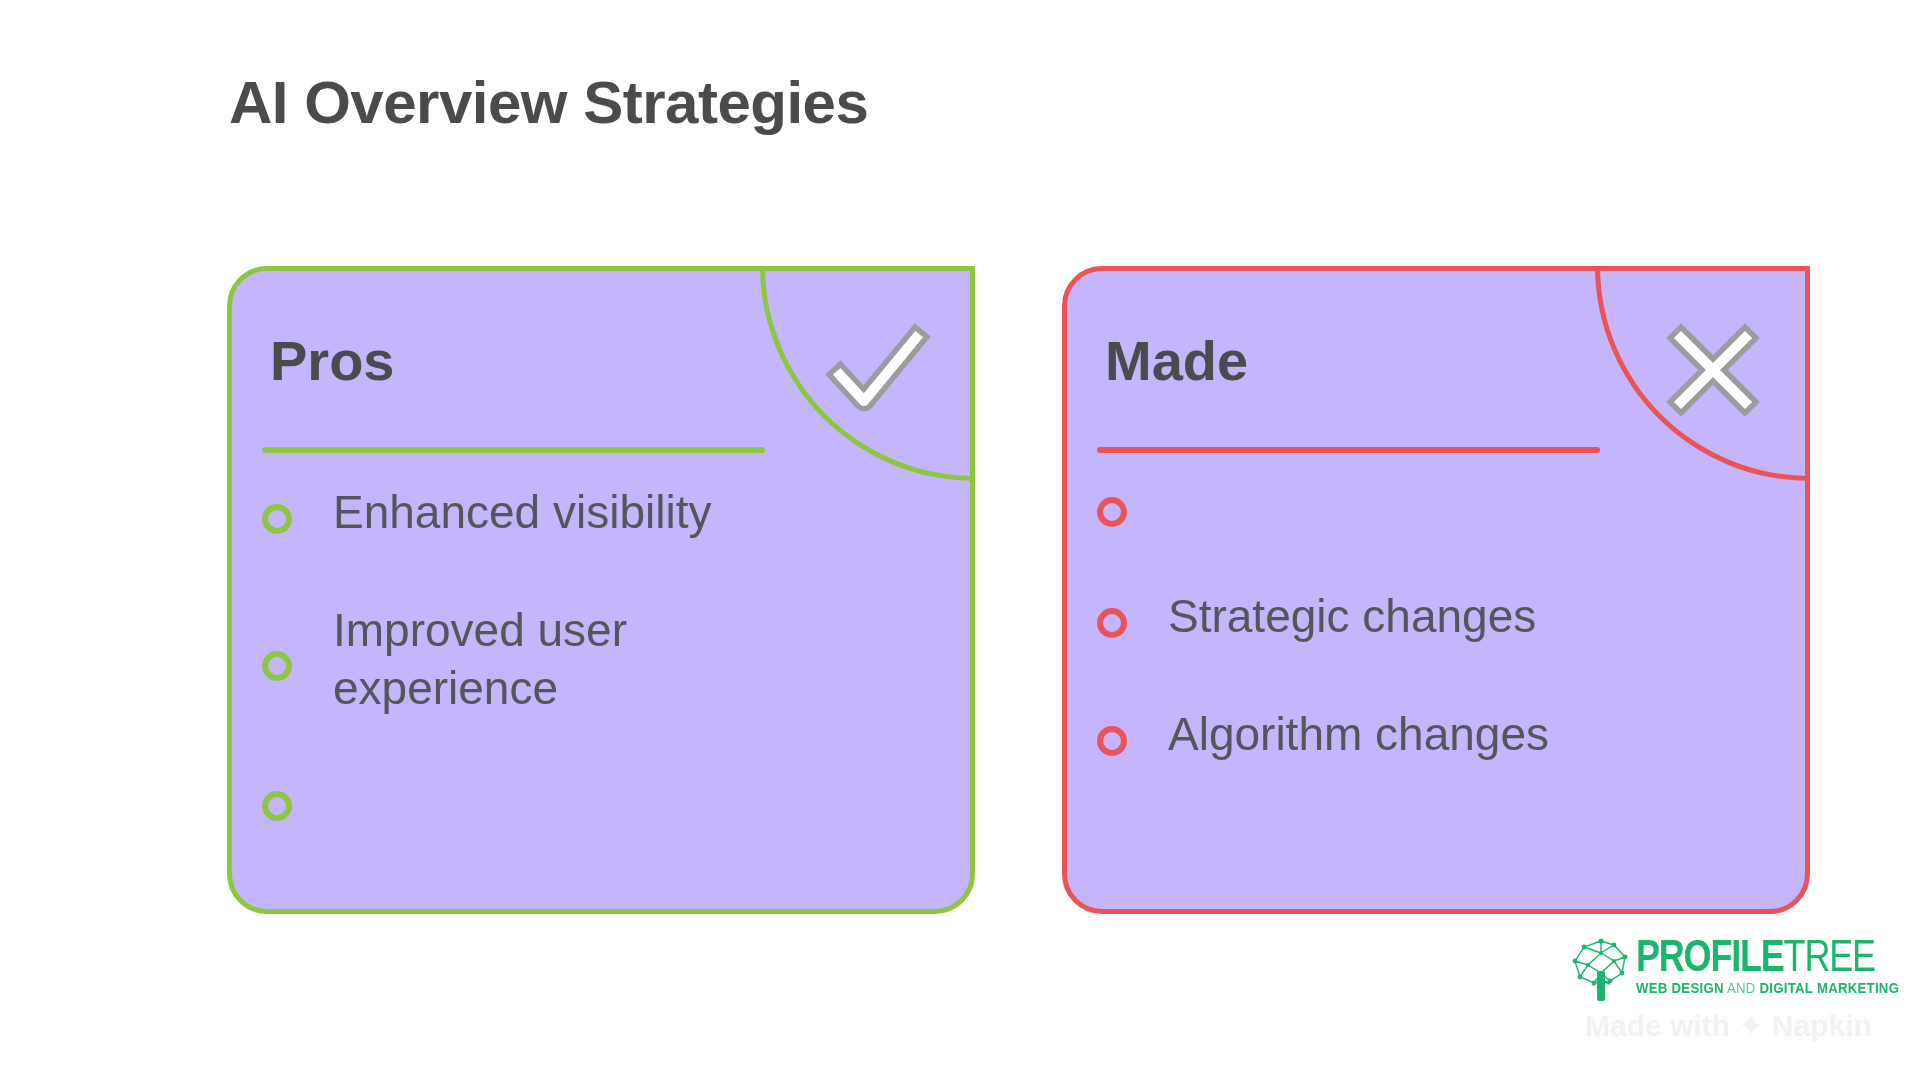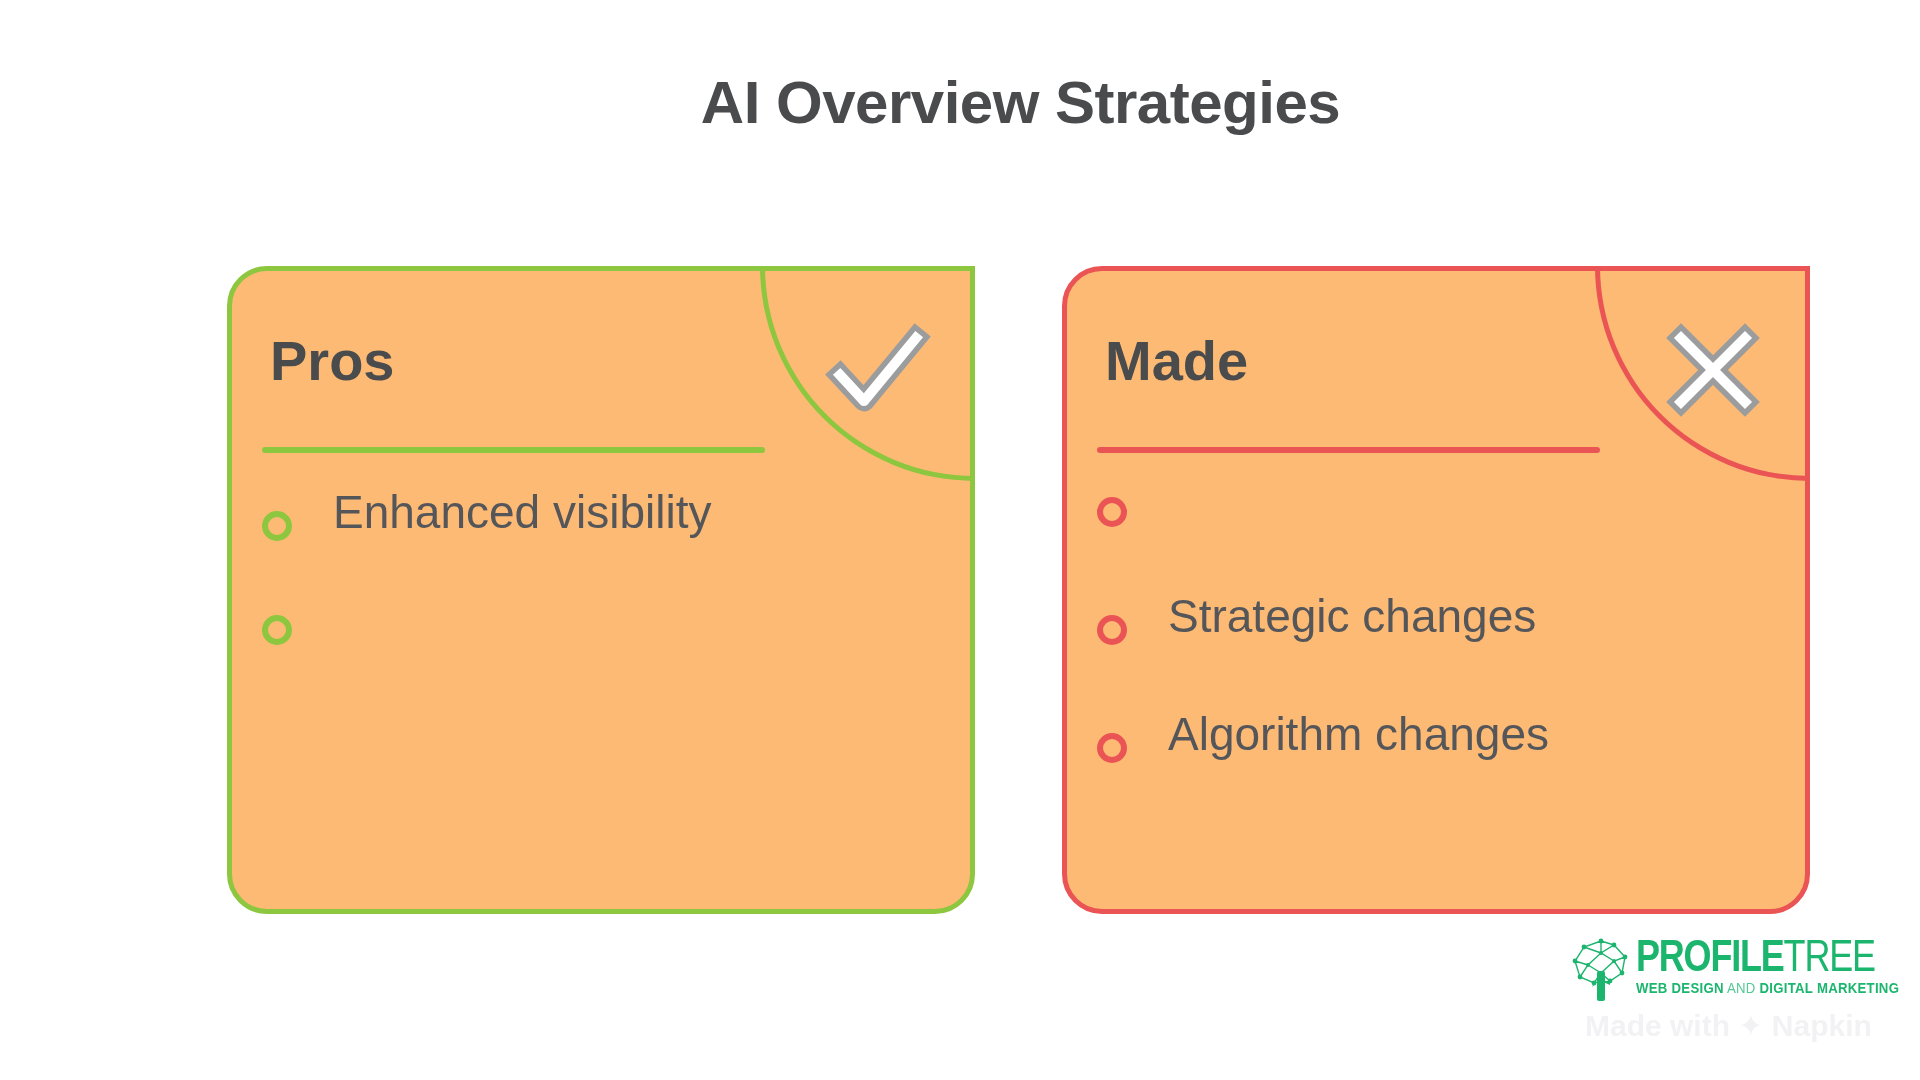--- a/index.html
+++ b/index.html
@@ -2,33 +2,33 @@
 <html style="--pros-accent: #8DC63F; --cons-accent: #EA5455; --heading-text: #4A4B4D; --body-text: #55565A; --logo-green: #1CB56E;"><head>
 <meta charset="utf-8">
 <style>
   * { margin: 0; padding: 0; box-sizing: border-box; }
   html, body { width: 1920px; height: 1080px; background: #ffffff; overflow: hidden; }
   body { font-family: "Liberation Sans", "DejaVu Sans", sans-serif; position: relative; }
 
   .page-title {
     position: absolute;
     left: 229px; top: 68px; width: 1583px;
-    text-align: center;
+    text-align: left;
     font-size: 60px; font-weight: 700;
     color: var(--heading-text, #4A4B4D);
     letter-spacing: -0.5px;
   }
 
   .card {
     position: absolute;
     top: 266px;
     width: 748px; height: 648px;
     border: 5px solid;
     border-radius: 40px 0 40px 40px;
-    background: #fdba74;
+    background: #c4b5fd;
     padding: 60px 30px 0 30px;
   }
   .card-pros { left: 227px; border-color: var(--pros-accent, #8DC63F); }
   .card-cons { left: 1062px; border-color: var(--cons-accent, #EA5455); }
 
   
   .corner-arc {
     position: absolute;
     top: -5px; right: -5px;
     width: 215px; height: 215px;
@@ -58,21 +58,21 @@
     margin-top: 56px;
     width: 503px; height: 6px;
     border-radius: 3px;
   }
   .card-pros .divider { background: var(--pros-accent, #8DC63F); }
   .card-cons .divider { background: var(--cons-accent, #EA5455); }
 
   .item-list { list-style: none; margin-top: 30px; }
   .item-list li {
     display: flex;
-    align-items: flex-end;
+    align-items: center;
     margin-bottom: 60px;
   }
   .bullet-ring {
     flex: 0 0 auto;
     width: 30px; height: 30px;
     border: 6px solid;
     border-radius: 50%;
     margin: 14px 41px 0 0;
     background: transparent;
   }
@@ -138,20 +138,24 @@
       <path d="M24 60 L48 86 L100 23" fill="none" stroke="#9B9C9E" stroke-width="21" stroke-linecap="square" stroke-linejoin="round"></path>
       <path d="M24 60 L48 86 L100 23" fill="none" stroke="#ffffff" stroke-width="10" stroke-linecap="square" stroke-linejoin="round"></path>
     </svg>
   </div>
   <h2 class="card-heading">Pros</h2>
   <div class="divider"></div>
   <ul class="item-list">
     <li>
       <span class="bullet-ring"></span>
       <span class="item-text">Enhanced visibility</span>
+    </li>
+    <li>
+      <span class="bullet-ring"></span>
+      <span class="item-text">Improved user experience</span>
     </li>
     <li>
       <span class="bullet-ring"></span>
     </li>
   </ul>
 </section>
 
 <section class="card card-cons">
   <div class="corner-arc"></div>
   <div class="corner-icon">

